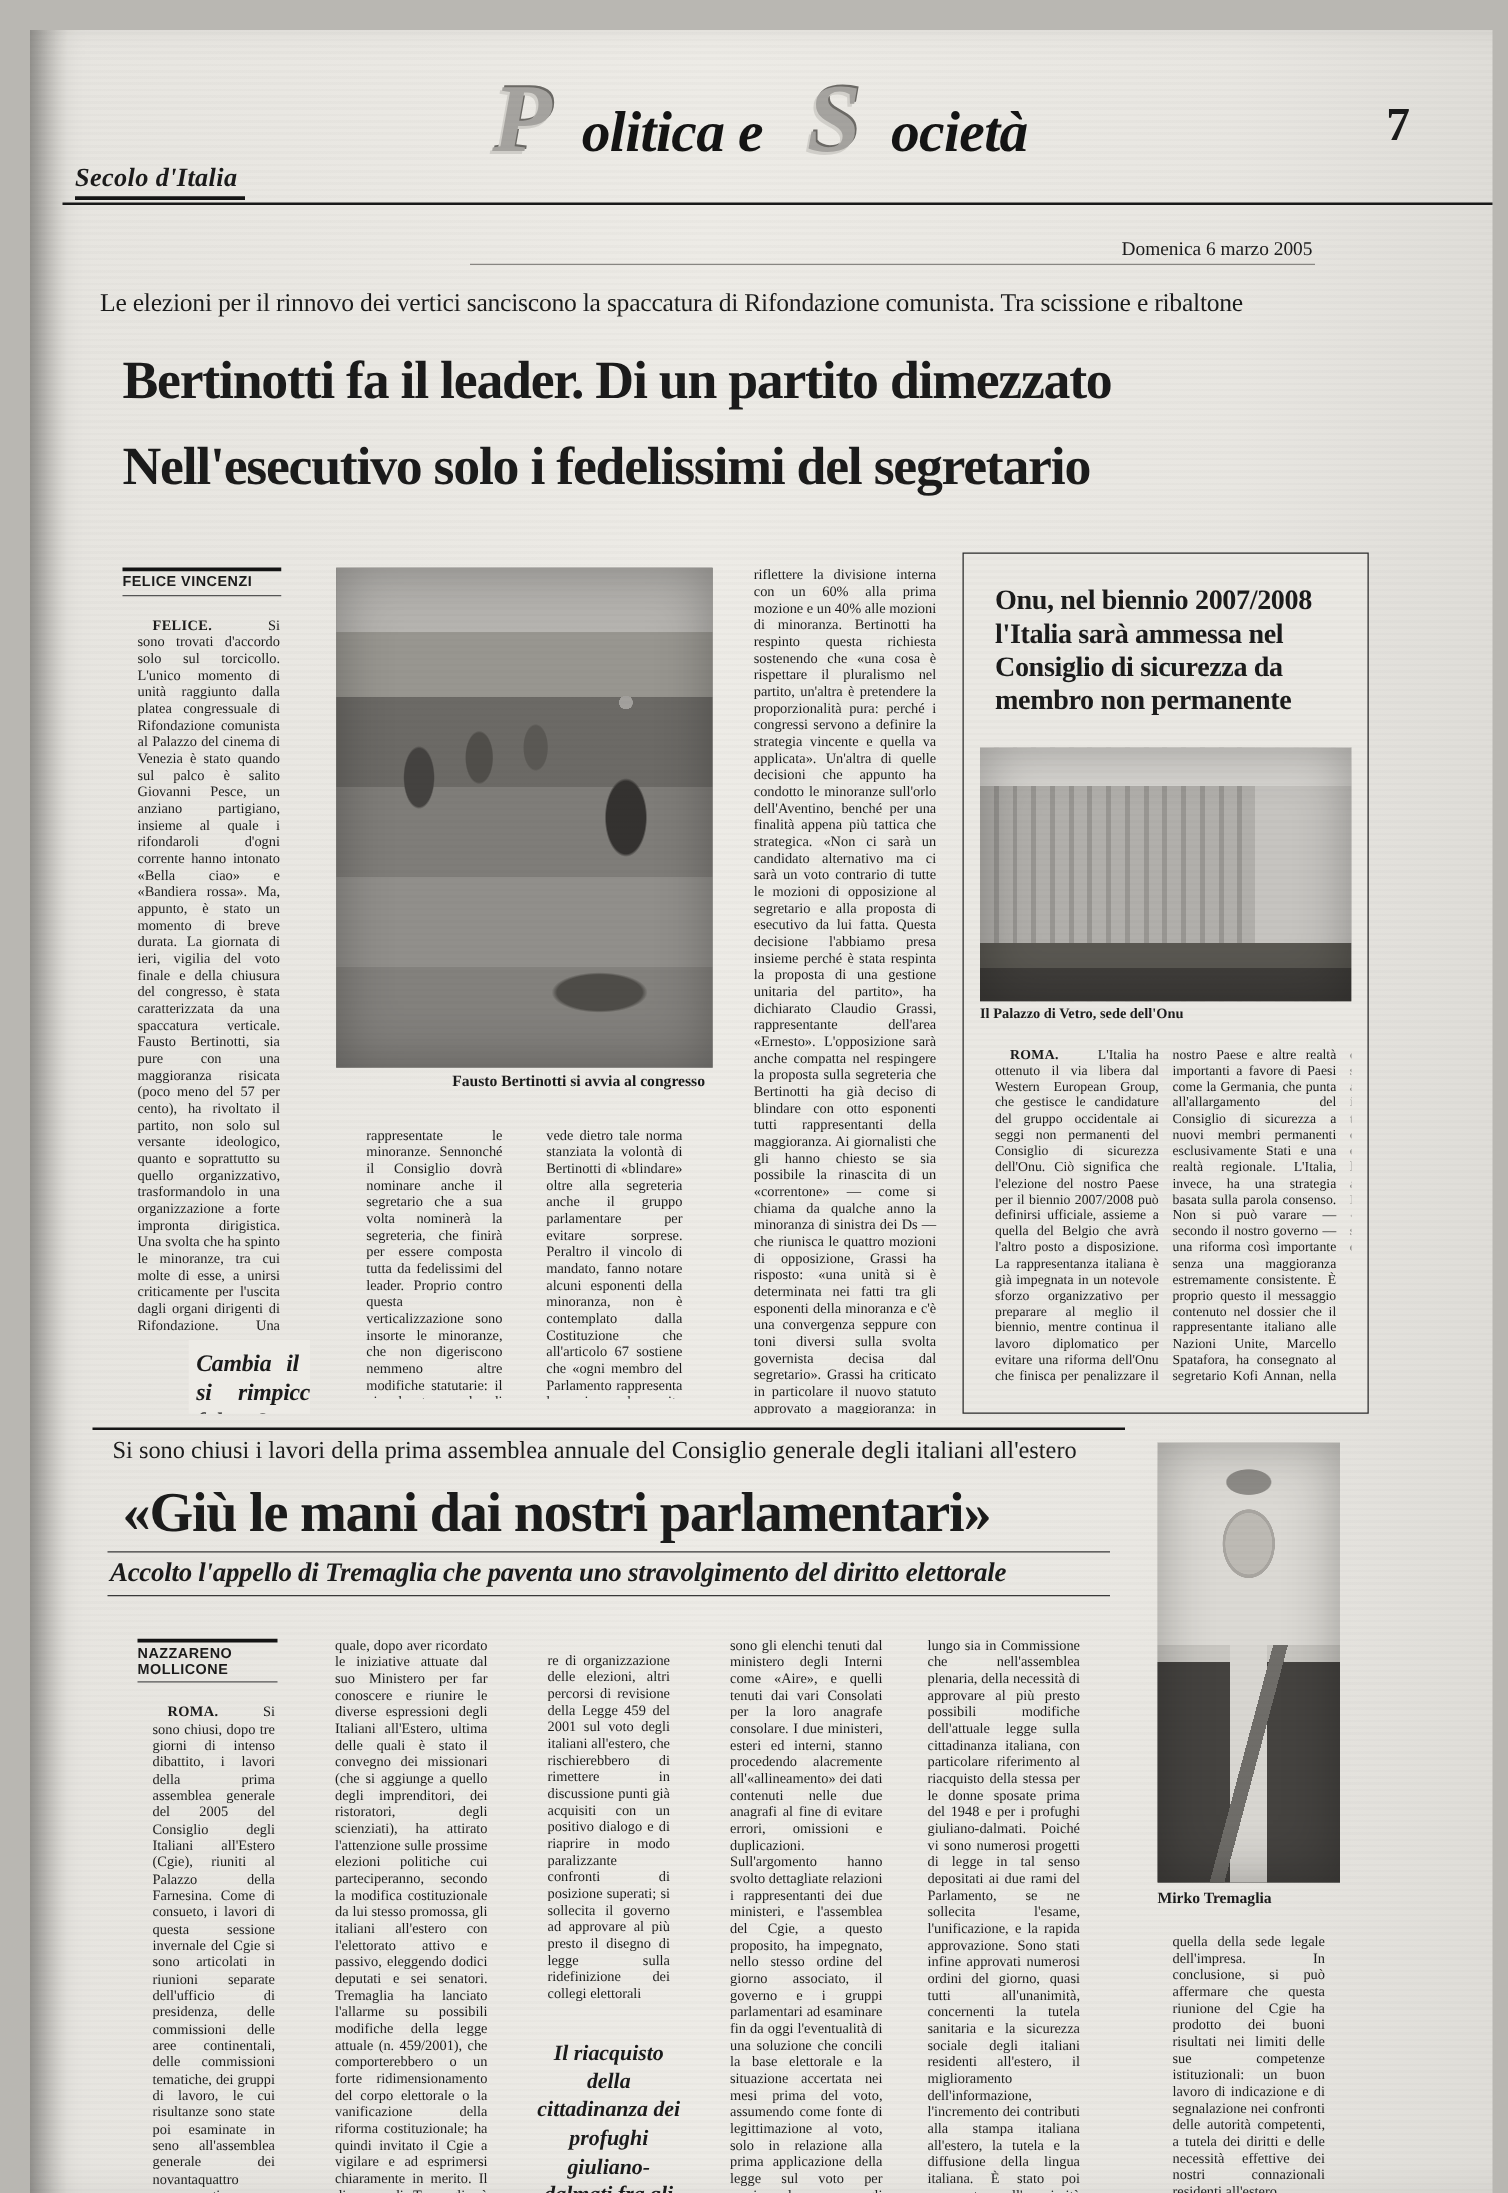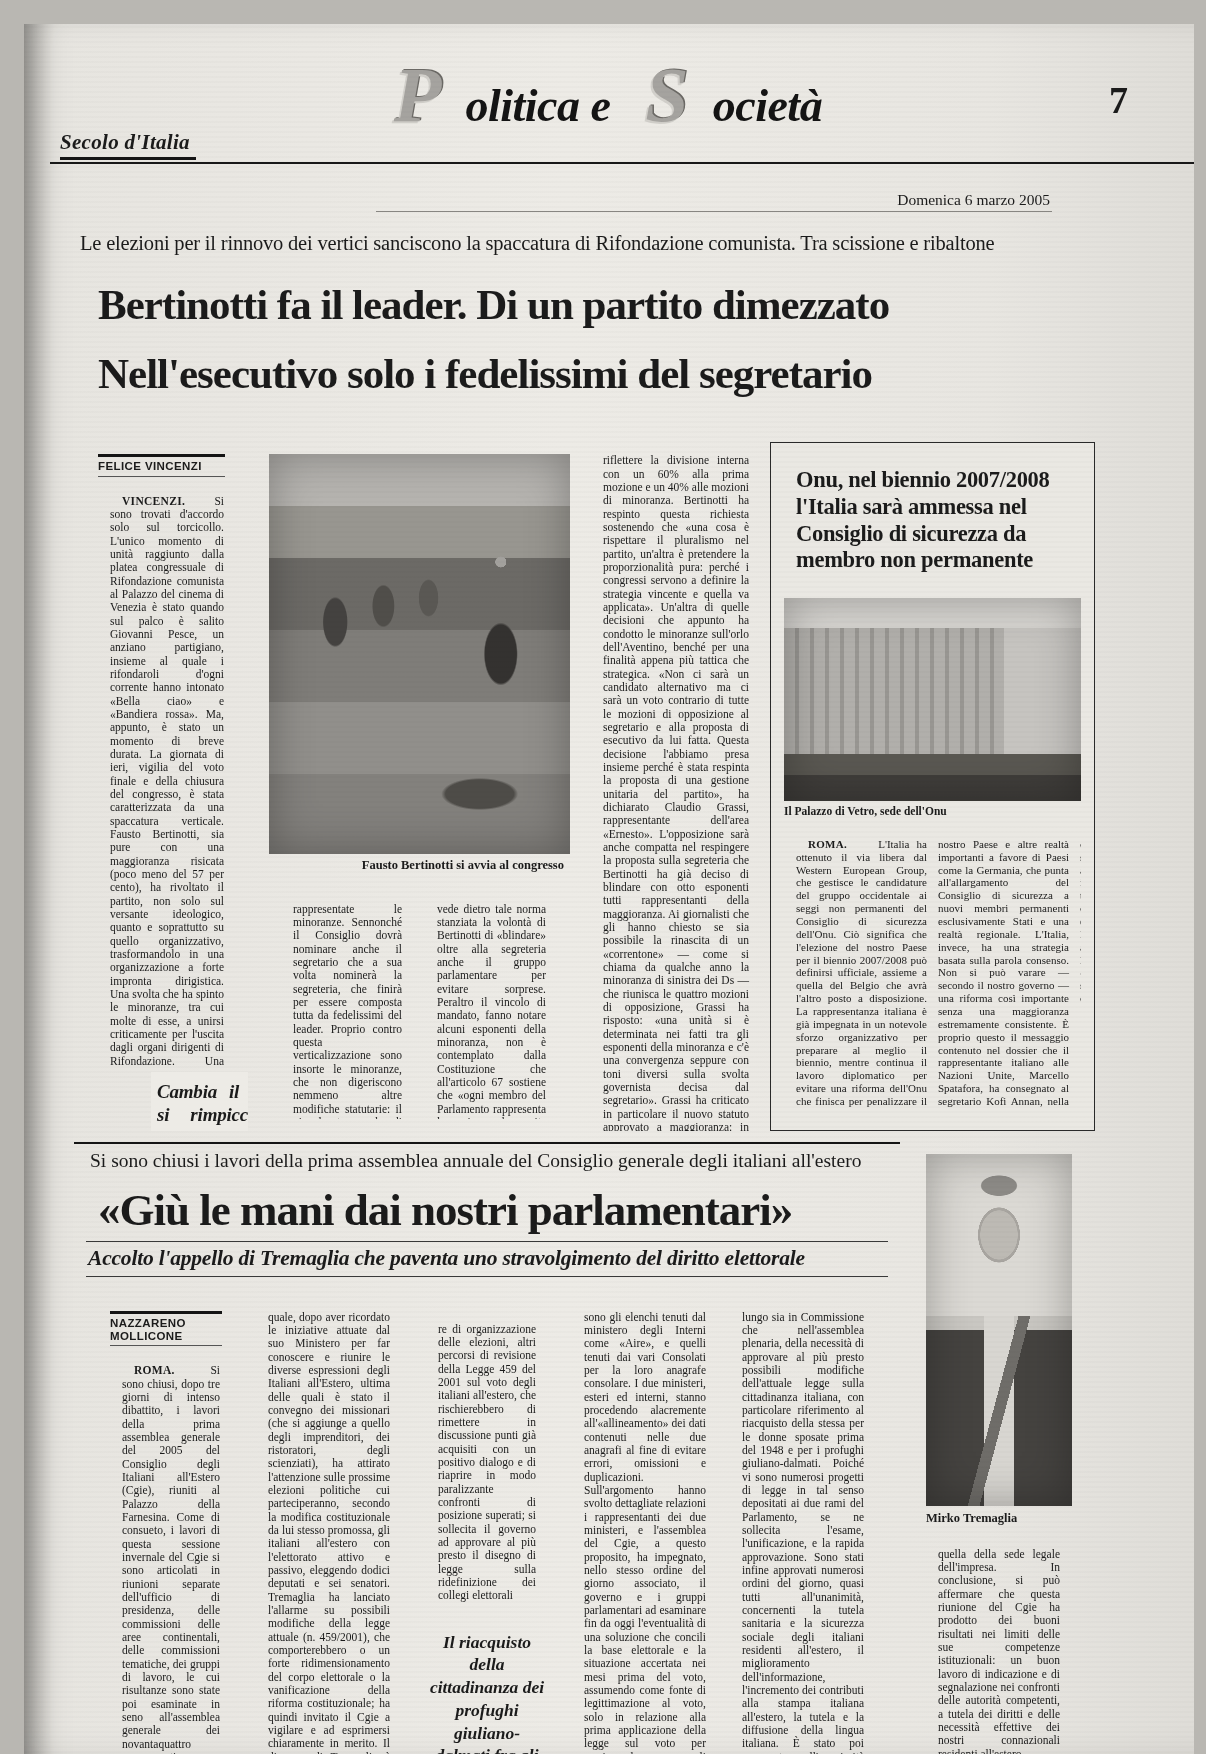--- a/index.html
+++ b/index.html
@@ -113,21 +113,21 @@
     <div class="headline">
       <div>Bertinotti fa il leader. Di un partito dimezzato</div>
       <div>Nell'esecutivo solo i fedelissimi del segretario</div>
     </div>
 
     <div class="article-grid">
 
       <div class="colmain col1 bodytext">
         <span class="byline">FELICE VINCENZI</span>
         <p>
-          <span class="lead">VINCENZI.</span>
+          <span class="lead">FELICE.</span>
           <span>Si sono trovati d'accordo solo sul torcicollo. L'unico momento di unità raggiunto dalla platea congressuale di Rifondazione comunista al Palazzo del cinema di Venezia è stato quando sul palco è salito Giovanni Pesce, un anziano partigiano, insieme al quale i rifondaroli d'ogni corrente hanno intonato «Bella ciao» e «Bandiera rossa». Ma, appunto, è stato un momento di breve durata. La giornata di ieri, vigilia del voto finale e della chiusura del congresso, è stata caratterizzata da una spaccatura verticale. Fausto Bertinotti, sia pure con una maggioranza risicata (poco meno del 57 per cento), ha rivoltato il partito, non solo sul versante ideologico, quanto e soprattutto su quello organizzativo, trasformandolo in una organizzazione a forte impronta dirigistica. Una svolta che ha spinto le minoranze, tra cui molte di esse, a unirsi criticamente per l'uscita dagli organi dirigenti di Rifondazione.</span>
           <span class="pq1">Cambia il simbolo: si rimpiccioliscono falce &amp; martello, si aggiunge un cerchio rosso con la scritta Sinistra europea</span>
           <span>Una eventualità che Bertinotti non sembra temere, anzi. La chiave di volta del congresso è stata l'approvazione del nuovo statuto, con 551 voti favorevoli, 226 contrari, tre astenuti. Le modifiche più vistose riguardano il simbolo (la falce &amp; martello finisce rimpicciolita e l'intero stemma è circondato da un cerchio rosso con la scritta Sinistra europea) e soprattutto la struttura del partito, con l'introduzione dell'esecutivo nazionale. Questo organismo avrà il compito di mettere in pratica le decisioni adottate dal Consiglio politico nazionale, che rimane il «parlamentino» del Prc, dove saranno</span>
         </p>
       </div>
 
       <div>
         <div class="photo photo-main"></div>
         <div class="caption caption-main">Fausto Bertinotti si avvia al congresso</div>
         <div class="mid-cols">

